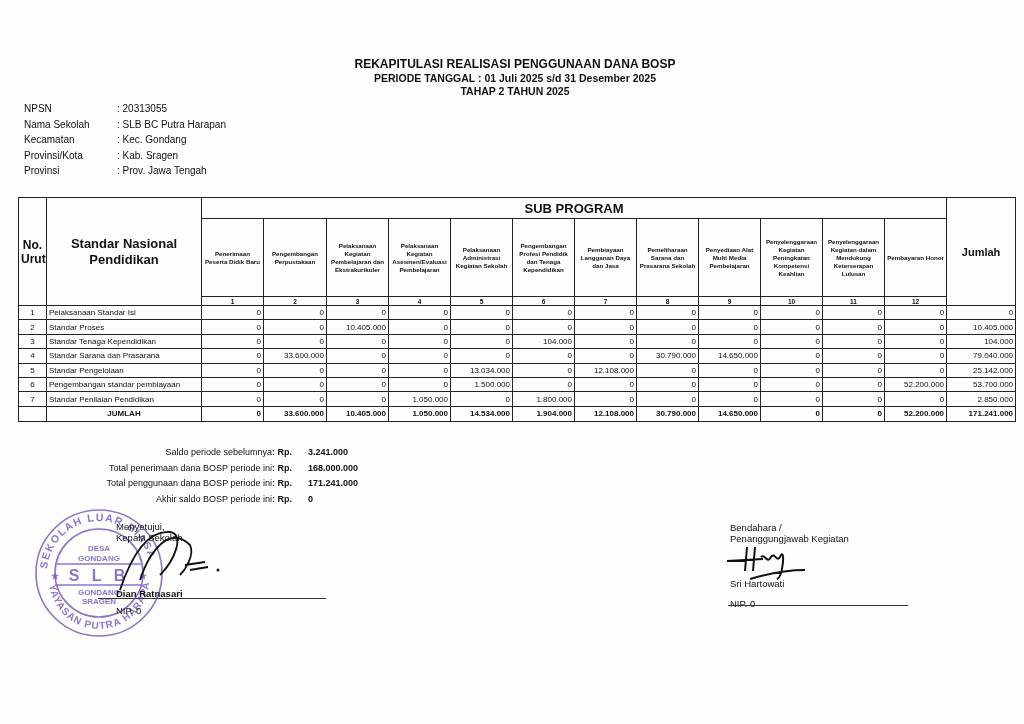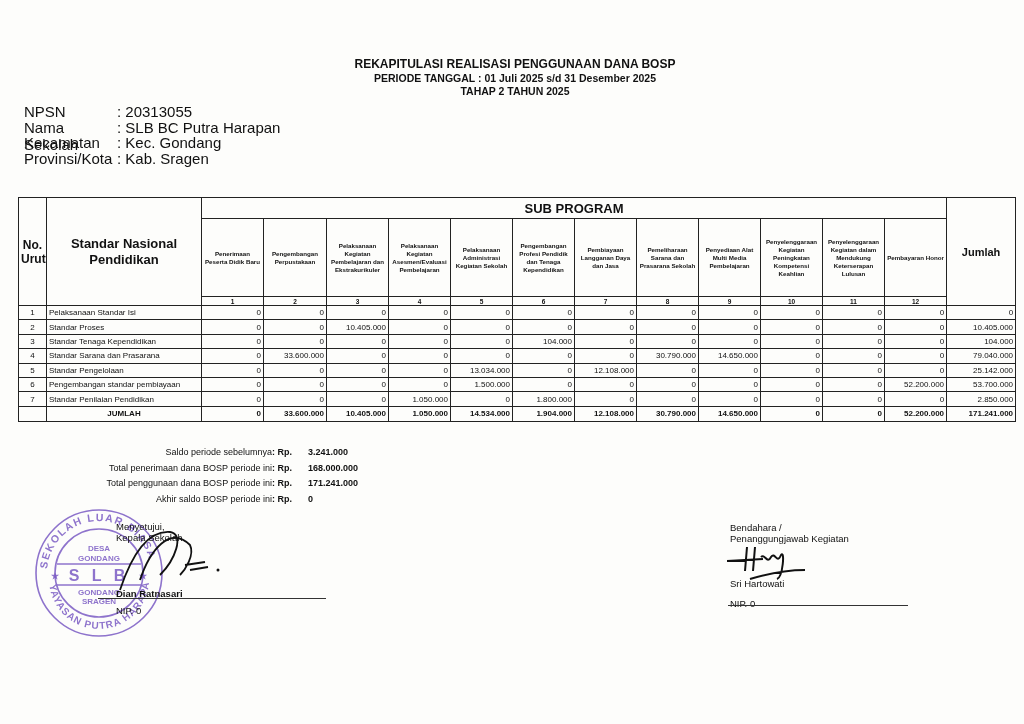--- a/index.html
+++ b/index.html
@@ -2,21 +2,21 @@
 <html><head>
 <meta charset="utf-8">
 <style>
   html, body { margin:0; padding:0; }
   body { width:1024px; height:724px; background:#fdfdfb; position:relative; overflow:hidden;
          font-family:"Liberation Sans", sans-serif; color:#111; }
   .title { position:absolute; left:0; width:1030px; text-align:center; font-weight:bold; }
   #t1 { top:57px; font-size:12px; }
   #t2 { top:72px; font-size:10.5px; }
   #t3 { top:85px; font-size:10.5px; }
-  .info { position:absolute; left:24px; top:103px; font-size:15px; }
+  .info { position:absolute; left:24px; top:103px; font-size:10px; }
   .info .row { height:15.6px; display:flex; }
   .info .lbl { width:93px; }
   .info .val { }
   table.rek { position:absolute; left:18px; top:197px; border-collapse:collapse; table-layout:fixed;
               width:997px; font-size:8px; }
   table.rek td, table.rek th { border:1px solid #222; padding:0 2px; overflow:hidden; }
   table.rek th { font-weight:bold; }
   .hsub { height:20px; font-size:13px; }
   .hcol { height:77px; font-size:6.2px; line-height:8px; text-align:center; vertical-align:middle; }
   .hnum { height:8px; font-size:6.5px; text-align:center; }
@@ -58,20 +58,24 @@
                  <span class="val">: SLB BC Putra Harapan</span>
     </div>
     <div class="row">
       <span class="lbl">Kecamatan</span>
                  <span class="val">: Kec. Gondang</span>
     </div>
     <div class="row">
       <span class="lbl">Provinsi/Kota</span>
                  <span class="val">: Kab. Sragen</span>
     </div>
+    <div class="row">
+      <span class="lbl">Provinsi</span>
+                 <span class="val">: Prov. Jawa Tengah</span>
+    </div>
   </div>
 
 <table class="rek" id="rek">
   <colgroup>
     <col style="width:28px">
       <col style="width:155px">
     <col style="width:62px">
       <col style="width:63px">
       <col style="width:62px">
       <col style="width:62px">

